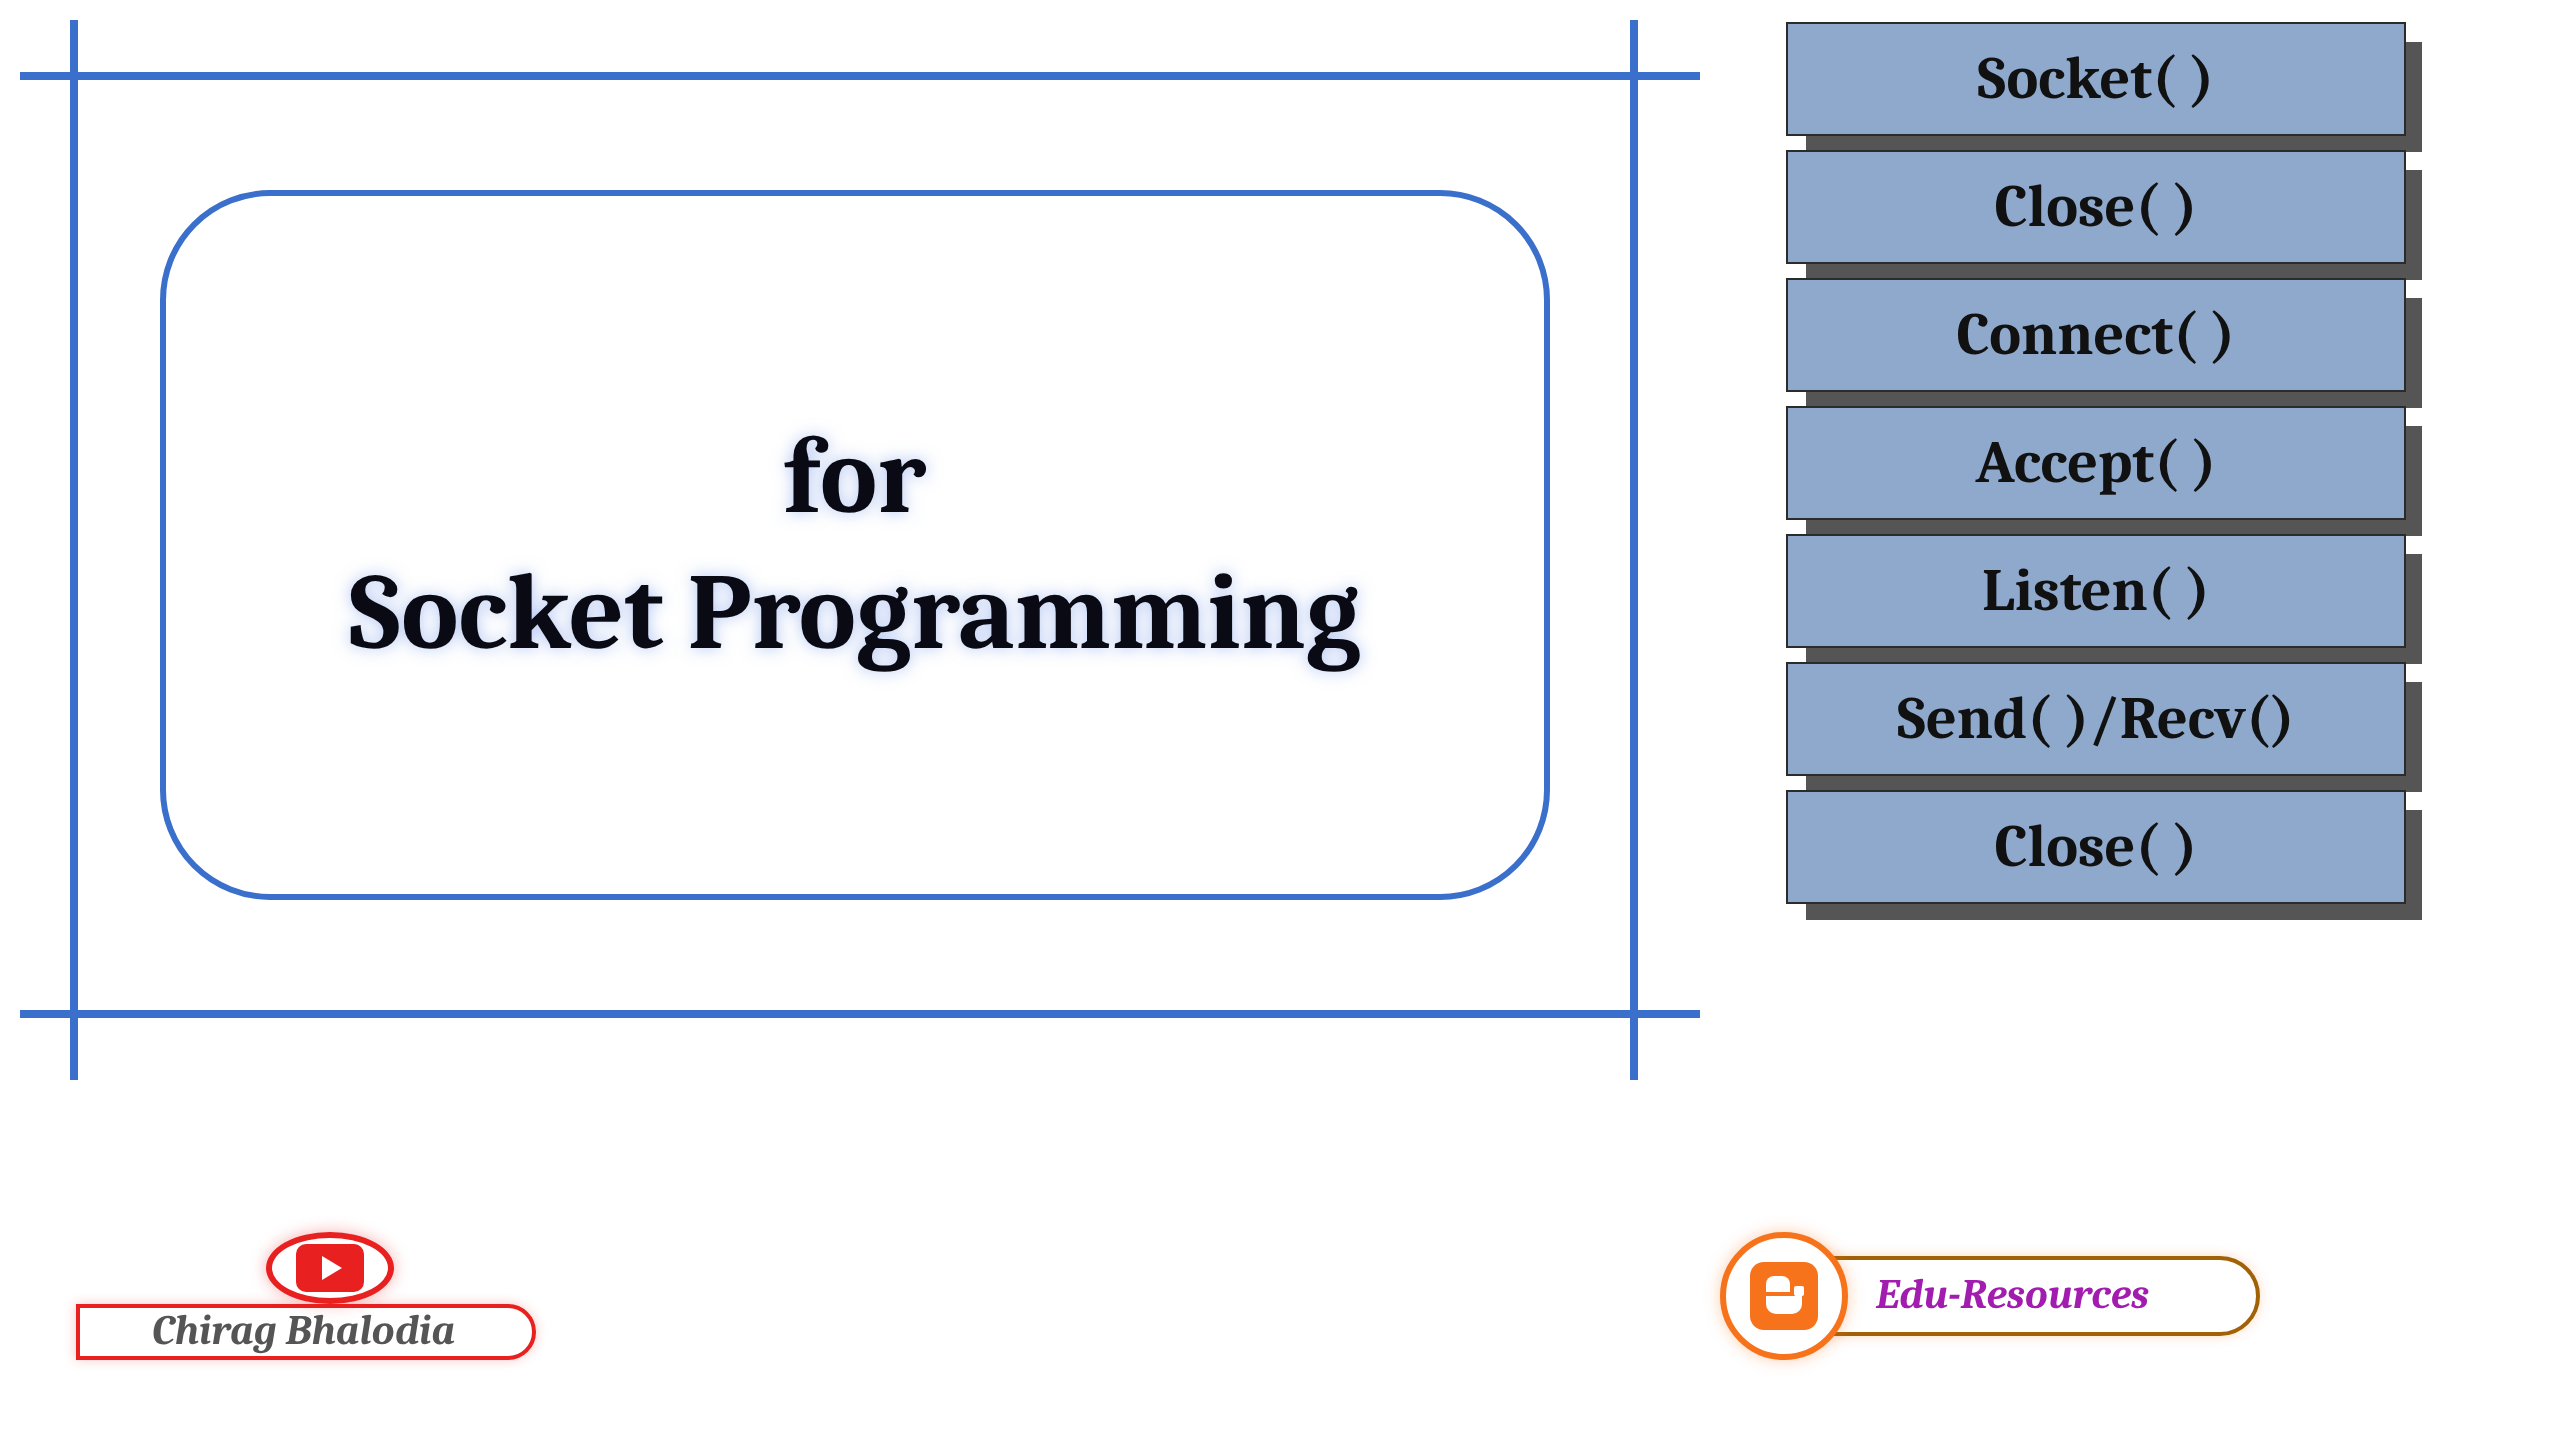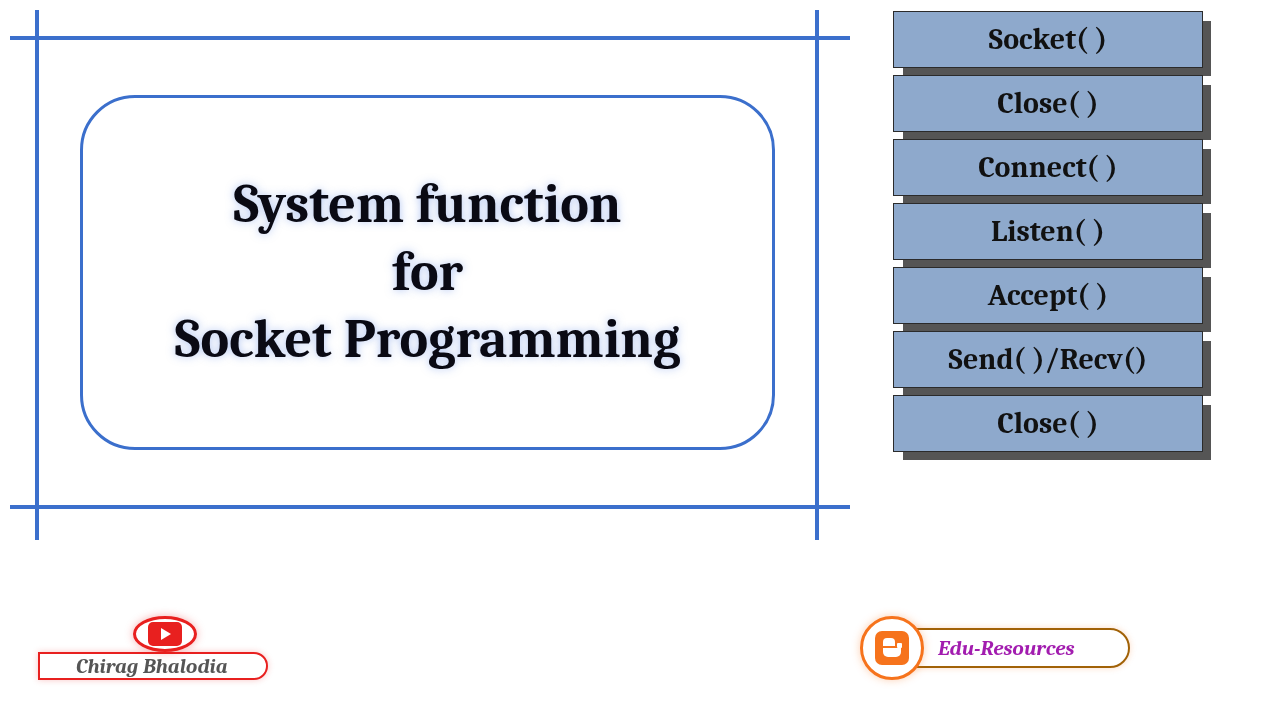--- a/index.html
+++ b/index.html
@@ -179,40 +179,39 @@
 </style>
 </head>
 <body>
 
 <div class="frame-line frame-h-top"></div>
 <div class="frame-line frame-h-bottom"></div>
 <div class="frame-line frame-v-left"></div>
 <div class="frame-line frame-v-right"></div>
 
 <div class="title-card">
-  <div class="title-line">System function</div>
   <div class="title-line">for</div>
   <div class="title-line">Socket Programming</div>
 </div>
 
 <div class="func-col">
   <div class="func-box">
       <span>Socket( )</span>
     </div>
   <div class="func-box">
       <span>Close( )</span>
     </div>
   <div class="func-box">
       <span>Connect( )</span>
     </div>
   <div class="func-box">
+      <span>Accept( )</span>
+    </div>
+  <div class="func-box">
       <span>Listen( )</span>
-    </div>
-  <div class="func-box">
-      <span>Accept( )</span>
     </div>
   <div class="func-box">
       <span>Send( )/Recv()</span>
     </div>
   <div class="func-box">
       <span>Close( )</span>
     </div>
 </div>
 
 <div class="badge badge-youtube">

